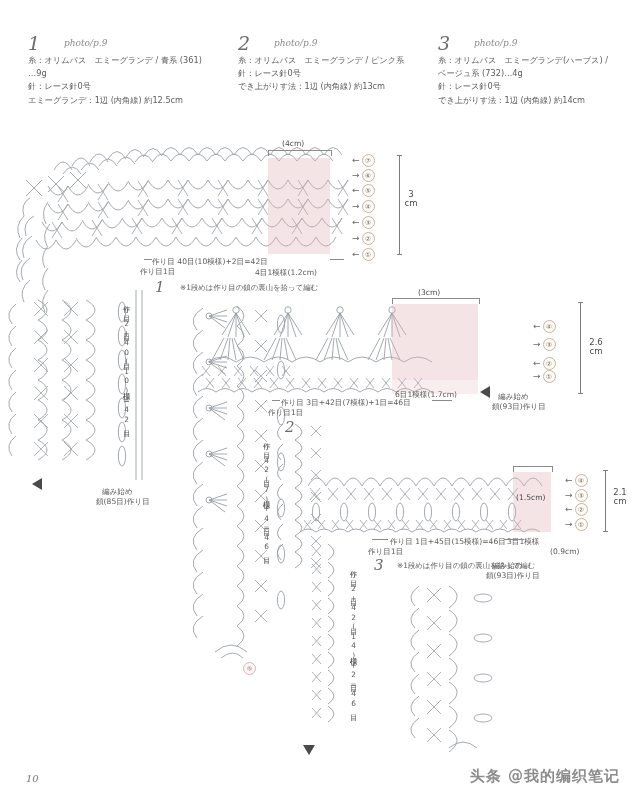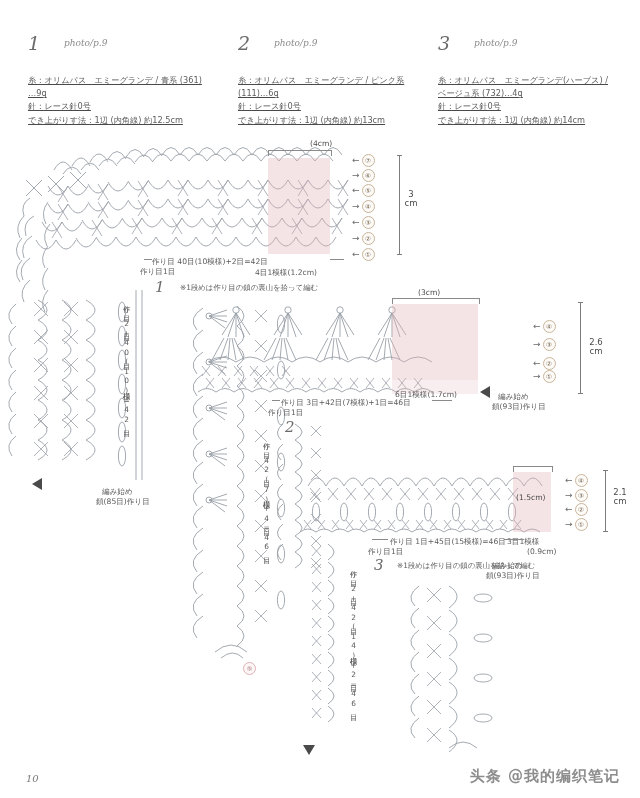--- a/index.html
+++ b/index.html
@@ -18,21 +18,21 @@
   .hdr-num{
     font-family:"DejaVu Serif","Liberation Serif",serif;
     font-style:italic;font-size:19px;color:#6b6b6b;
     position:absolute;left:0;top:0;line-height:1;
   }
   .hdr-photo{
     font-family:"DejaVu Serif","Liberation Serif",serif;
     font-style:italic;font-size:9px;color:#8a8a8a;
     position:absolute;left:36px;top:4px;
   }
-  .hdr-lines{position:absolute;left:0;top:40px;text-decoration:underline;}
+  .hdr-lines{position:absolute;left:0;top:20px;}
   .hdr-line{font-size:8.2px;line-height:13.2px;color:#5c5c5c;white-space:nowrap;}
 
   
   .lbl{position:absolute;font-size:7.6px;color:#5a5a5a;white-space:nowrap;line-height:1.25;}
   .vlbl{
     position:absolute;font-size:7.4px;color:#5a5a5a;
     writing-mode:vertical-rl;text-orientation:upright;
     letter-spacing:.4px;line-height:1.1;white-space:nowrap;
   }
   .bignum{
@@ -100,30 +100,29 @@
 
 <div class="page">
 
   <div class="hdr" style="left:28px;top:34px;width:200px;">
     <div class="hdr-num">1</div>
     <div class="hdr-photo">photo/p.9</div>
     <div class="hdr-lines">
       <div class="hdr-line">糸：オリムパス　エミーグランデ / 青系 (361)</div>
       <div class="hdr-line">…9g</div>
       <div class="hdr-line">針：レース針0号</div>
-      <div class="hdr-line">でき上がりす法：1辺 (内角線) 約12.5cm</div>
+      <div class="hdr-line">エミーグランデ：1辺 (内角線) 約12.5cm</div>
     </div>
   </div>
 
   <div class="hdr" style="left:238px;top:34px;width:200px;">
     <div class="hdr-num">2</div>
     <div class="hdr-photo">photo/p.9</div>
     <div class="hdr-lines">
       <div class="hdr-line">糸：オリムパス　エミーグランデ / ピンク系</div>
-      <div class="hdr-line">(111)…6g</div>
       <div class="hdr-line">針：レース針0号</div>
       <div class="hdr-line">でき上がりす法：1辺 (内角線) 約13cm</div>
     </div>
   </div>
 
   <div class="hdr" style="left:438px;top:34px;width:200px;">
     <div class="hdr-num">3</div>
     <div class="hdr-photo">photo/p.9</div>
     <div class="hdr-lines">
       <div class="hdr-line">糸：オリムパス　エミーグランデ(ハーブス) /</div>
@@ -251,21 +250,21 @@
         <ellipse cx="104" cy="316" rx="3.6" ry="10"></ellipse>
         <line x1="118" y1="150" x2="118" y2="340"></line>
         <line x1="124" y1="150" x2="124" y2="340"></line>
       </g>
     </svg>
   </div>
 
   <div class="hl" style="left:268px;top:158px;width:62px;height:96px;"></div>
 
   <div class="hbrace" style="left:268px;top:150px;width:62px;"></div>
-  <div class="hbrace-lbl" style="left:282px;top:139px;margin-left:28px;">(4cm)</div>
+  <div class="hbrace-lbl" style="left:282px;top:139px;">(4cm)</div>
 
   <div class="rowmark" style="left:352px;top:248px;">
     <span class="arrow">←</span>
     <span class="circ">①</span>
   </div>
   <div class="rowmark" style="left:352px;top:232px;">
     <span class="arrow">→</span>
     <span class="circ">②</span>
   </div>
   <div class="rowmark" style="left:352px;top:216px;">
@@ -544,21 +543,21 @@
 
   <div class="vruler" style="left:605px;top:470px;height:62px;"></div>
   <div class="vrlabel" style="left:609px;top:488px;width:22px;">
     <span>2.1</span><br>
     <span>cm</span>
   </div>
 
   <div class="lbl" style="left:390px;top:537px;">作り目 1目+45目(15模様)=46目</div>
   <div class="lbl" style="left:368px;top:547px;">作り目1目</div>
   <div class="lbl" style="left:507px;top:537px;">3目1模様</div>
-  <div class="lbl" style="left:527px;top:547px;">(0.9cm)</div>
+  <div class="lbl" style="left:550px;top:547px;">(0.9cm)</div>
   <div class="ln h" style="left:372px;top:539px;width:16px;"></div>
   <div class="ln h" style="left:504px;top:539px;width:20px;"></div>
 
   <div class="bignum" style="left:374px;top:556px;">3</div>
   <div class="note" style="left:397px;top:561px;">※1段めは作り目の鎖の裏山を拾って編む</div>
 
   <div class="lbl" style="left:492px;top:561px;">編み始め</div>
   <div class="lbl" style="left:486px;top:571px;">鎖(93目)作り目</div>
 
   <div class="vlbl" style="left:349px;top:565px;height:146px;">作り目 2目+42目(14模様)+2目=46目</div>

